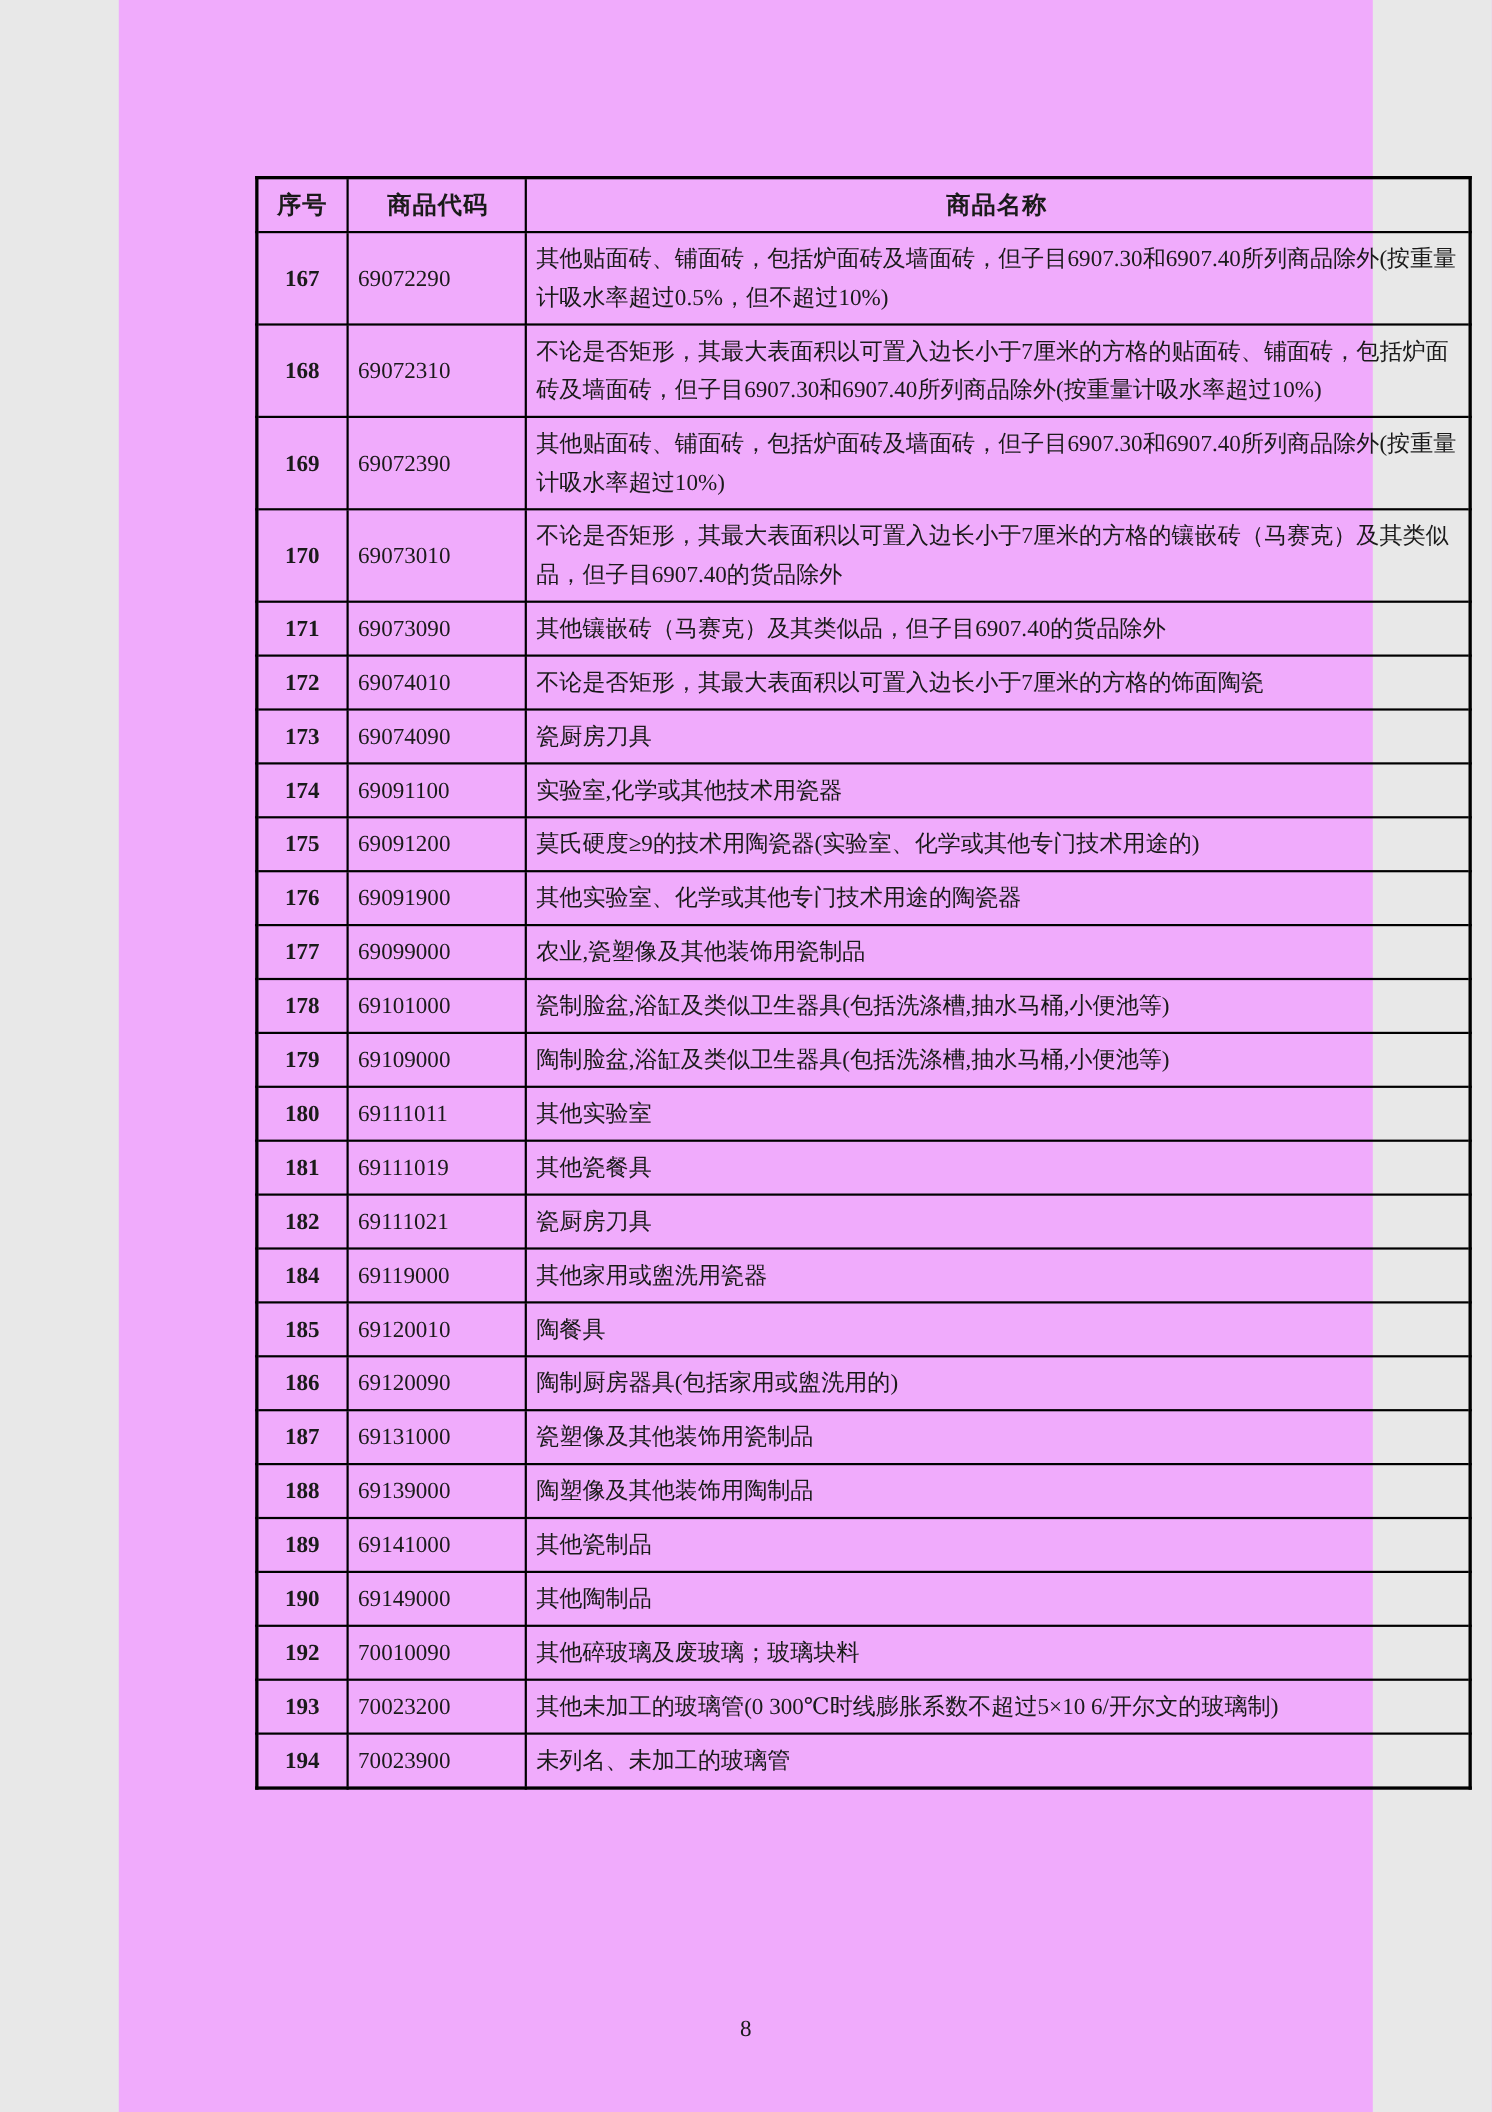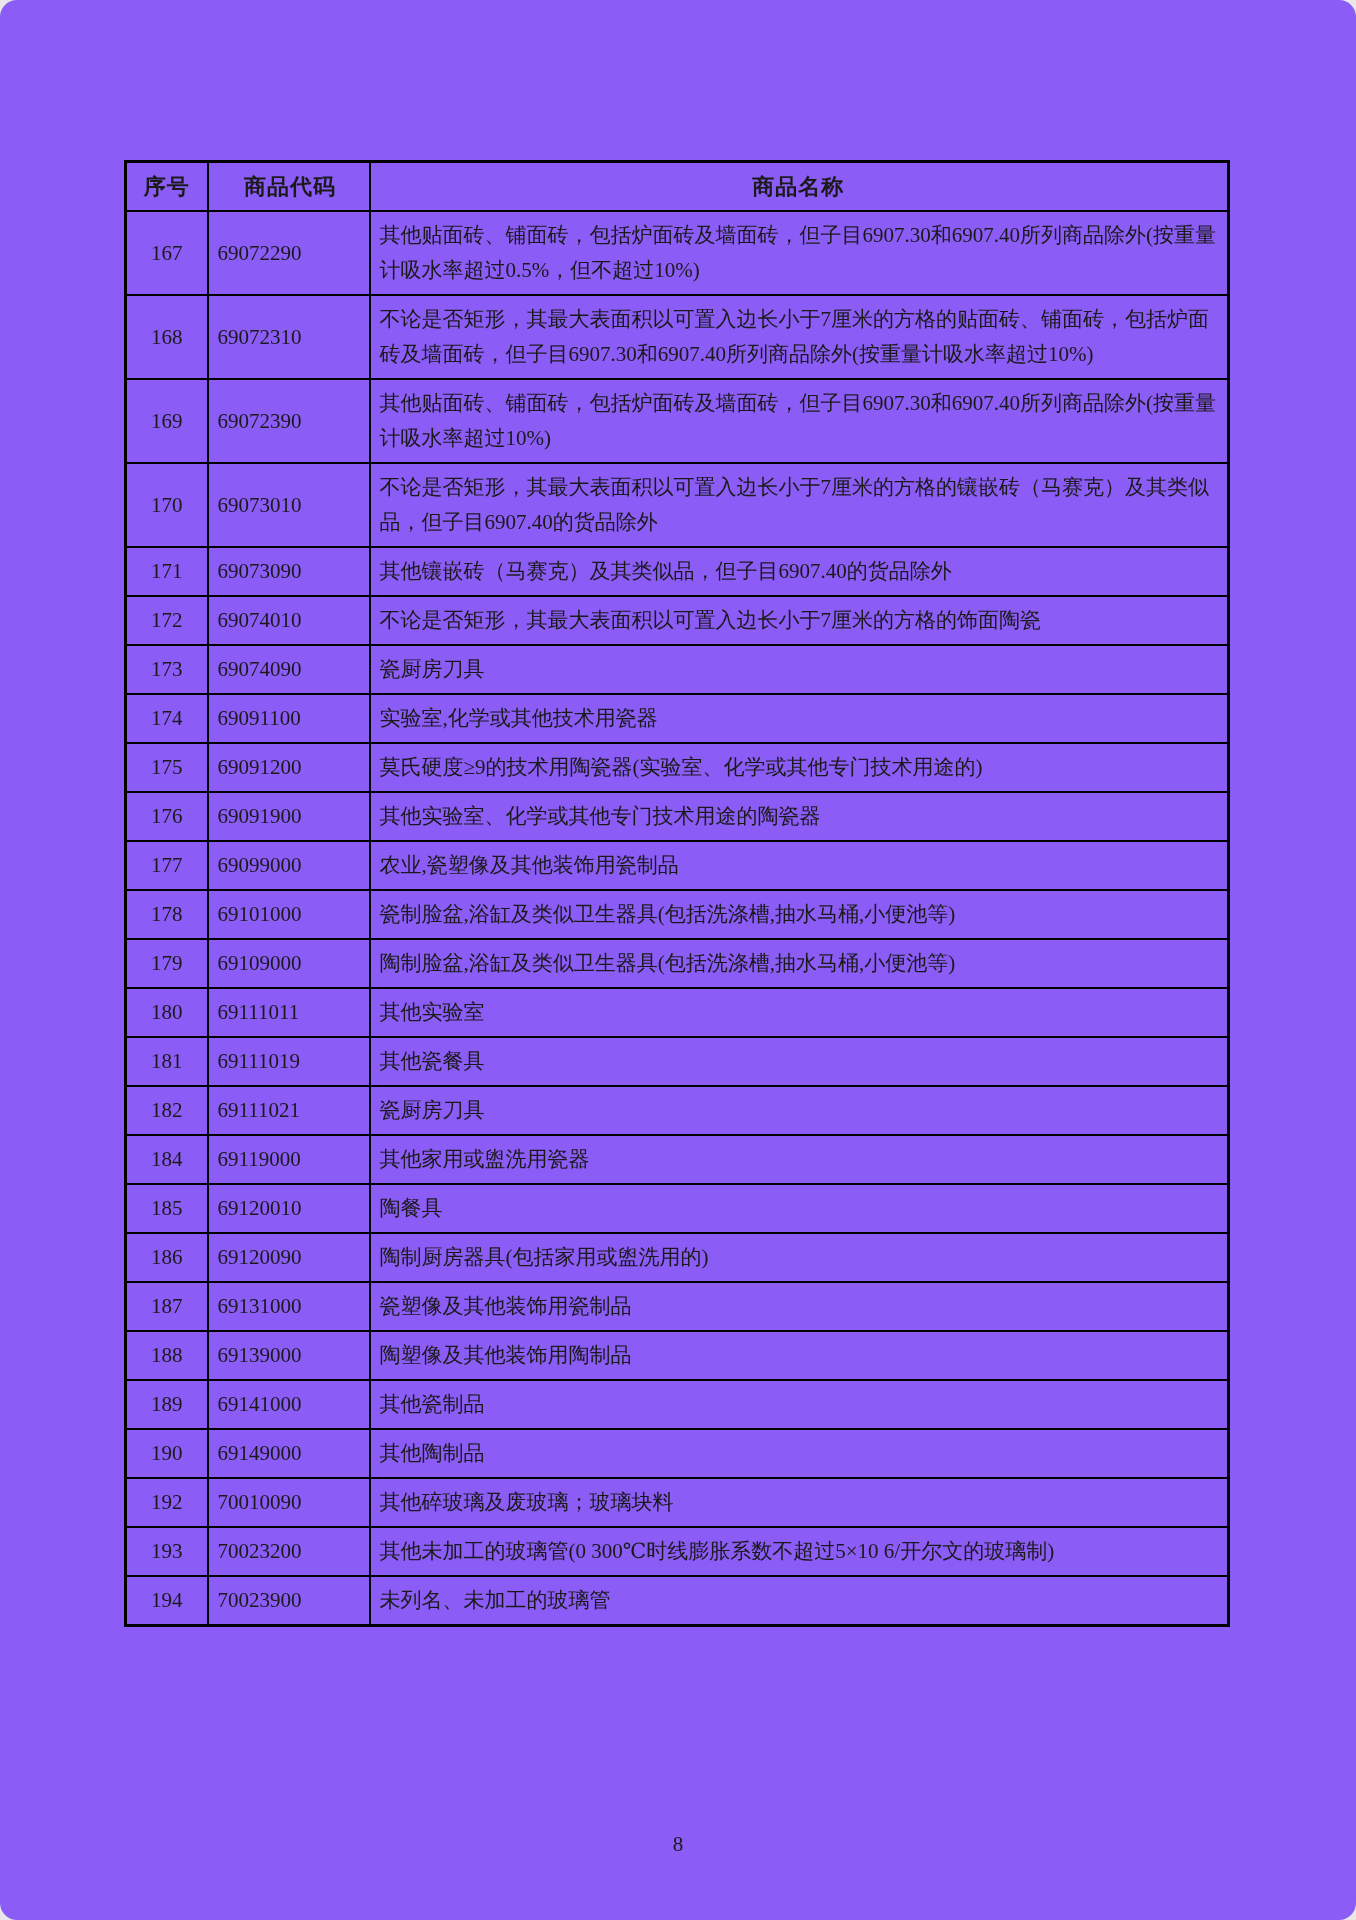--- a/index.html
+++ b/index.html
@@ -1,25 +1,24 @@
 <!DOCTYPE html>
 <html><head>
 <meta charset="utf-8">
 <style>
   * { margin: 0; padding: 0; box-sizing: border-box; }
   html, body { background: #e8e8e8; }
   .page {
     position: relative;
-    width: 1356px;
+    width: 1140px;
     height: 1920px;
     margin: 0 auto;
-    background: #8b5cf6;
+    background: #f0abfc;
     font-family: "Liberation Serif", "DejaVu Serif", serif;
     color: #1a1a1a;
-    border-radius: 17px;
   }
   table.goods-table {
     position: absolute;
     left: 124px;
     top: 160px;
     width: 1106px;
     border-collapse: collapse;
     table-layout: fixed;
     border: 3px solid #000;
     font-size: 21px;
@@ -28,21 +27,21 @@
     border: 2px solid #000;
     vertical-align: middle;
   }
   .goods-table thead th {
     height: 48px;
     font-size: 22px;
     font-weight: bold;
     text-align: center;
     letter-spacing: 1px;
   }
-  .col-index { width: 82px; text-align: center; }
+  .col-index { width: 82px; text-align: center; font-weight: bold; }
   .col-code  { width: 162px; padding: 5px 6px 5px 9px; }
   .col-name  { padding: 6px 10px 6px 9px; line-height: 35px; margin-left: 22px; }
   .goods-table tbody td { height: 44px; }
   .page-number {
     position: absolute;
     top: 1832px;
     left: 0;
     width: 100%;
     text-align: center;
     font-size: 21px;

